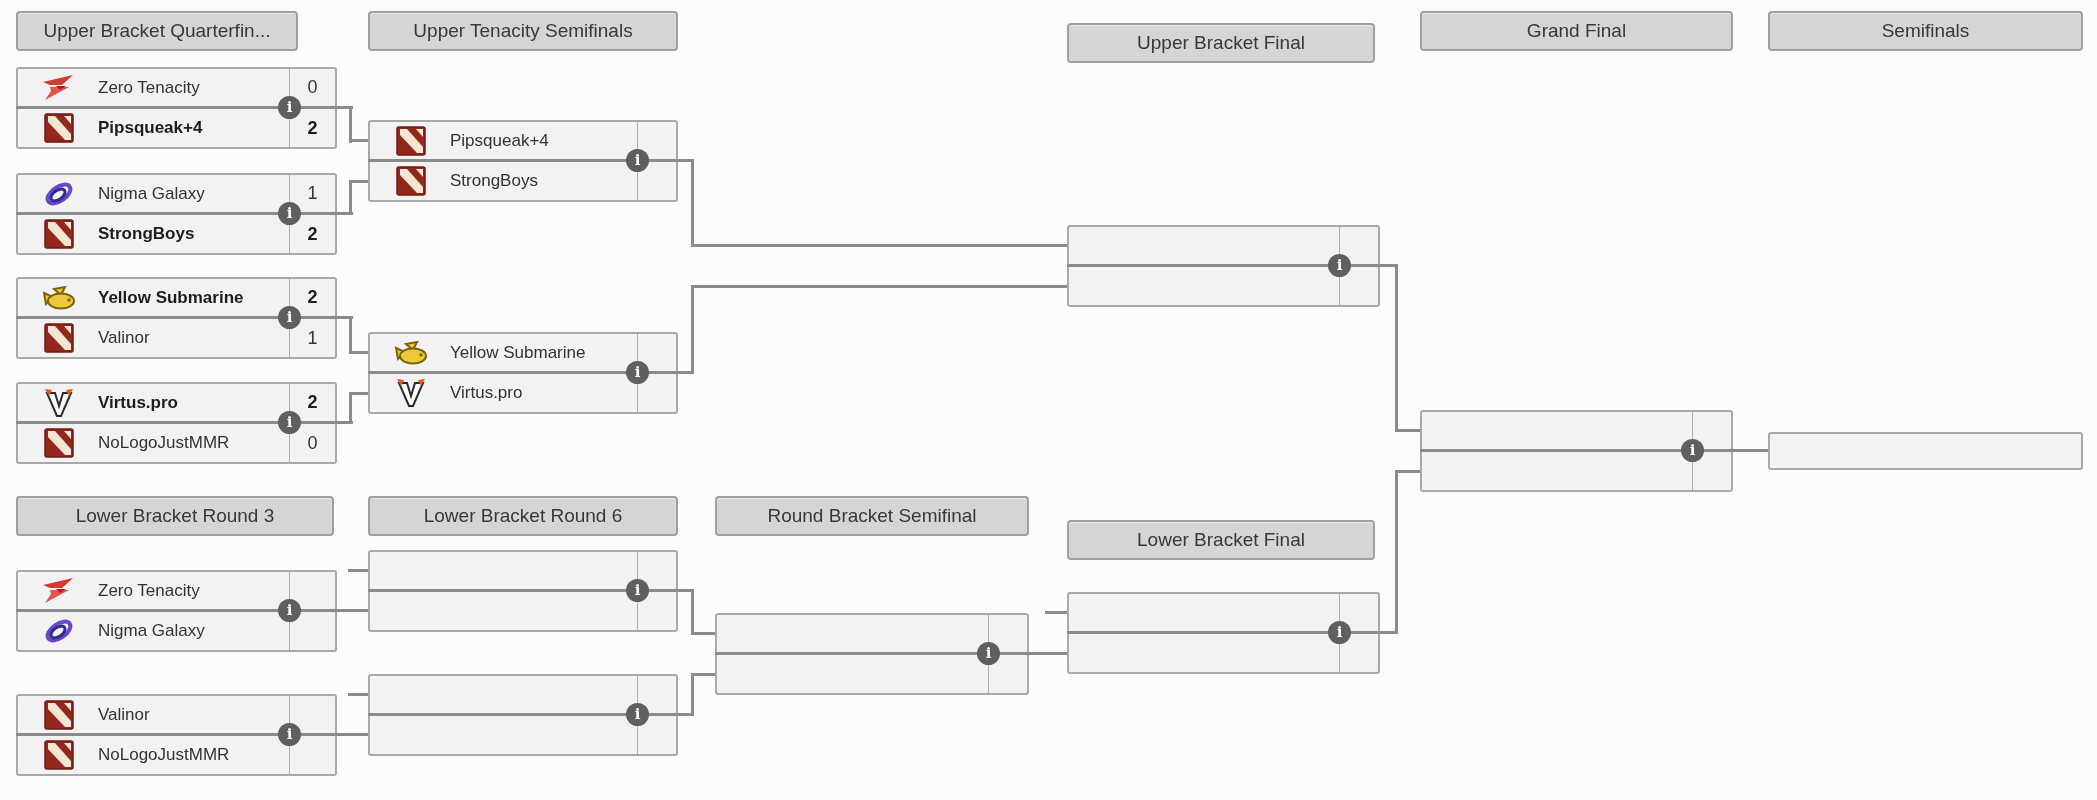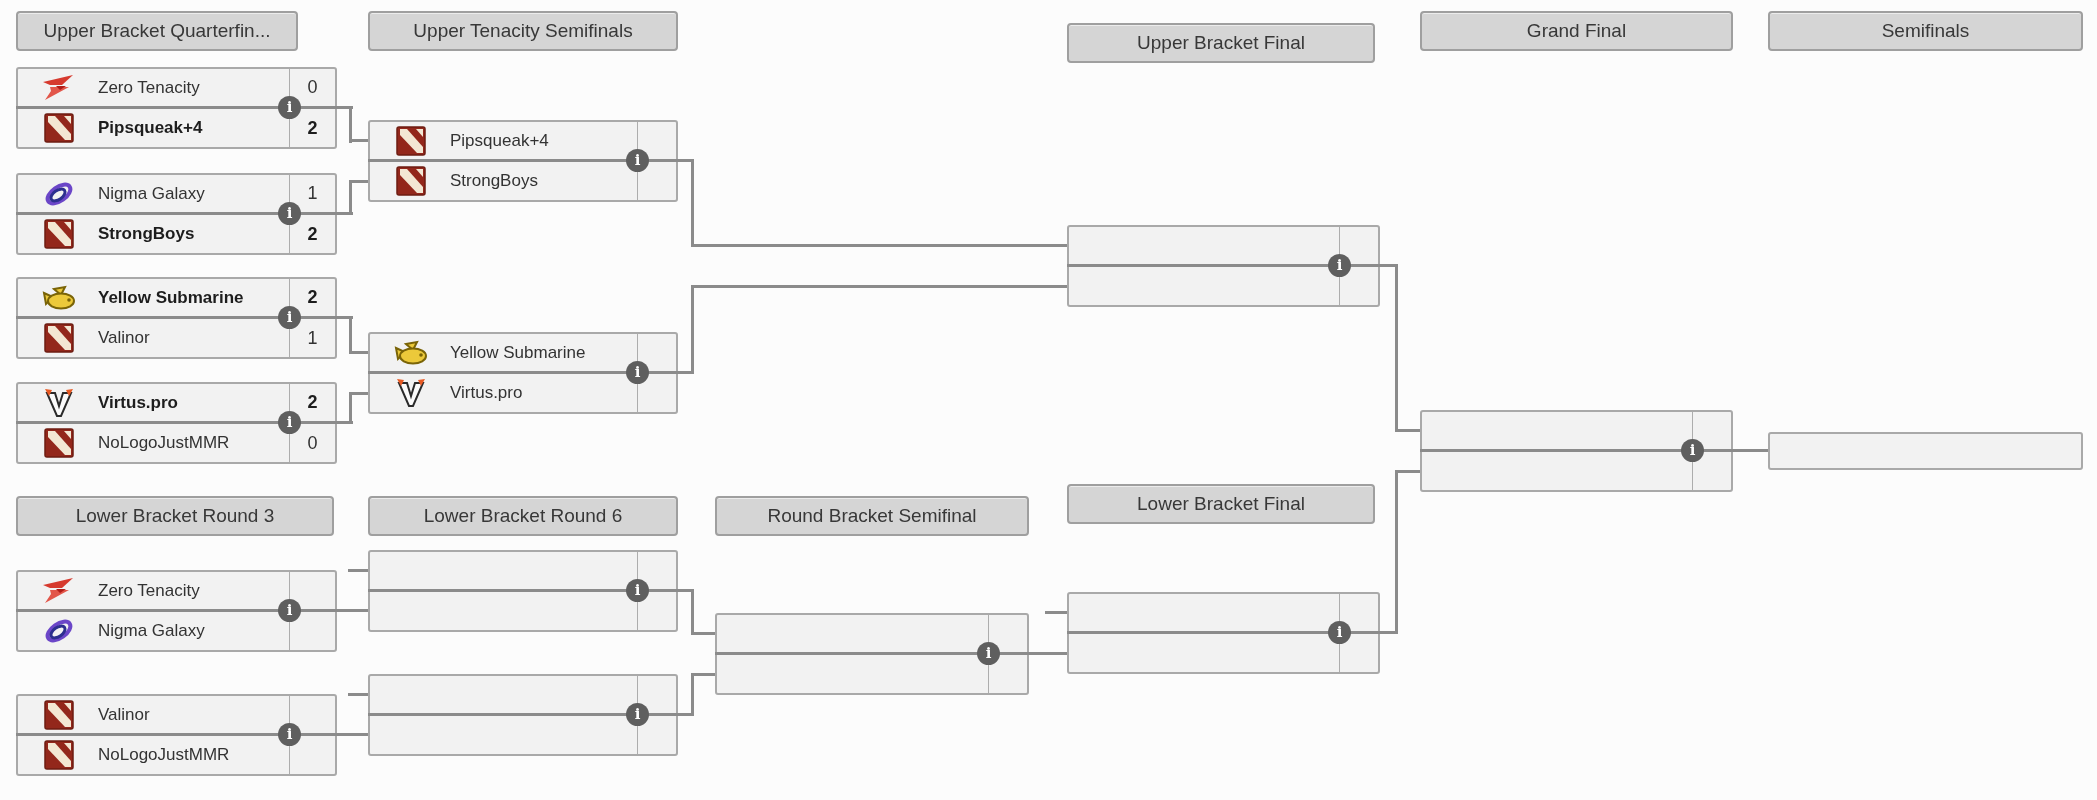--- a/index.html
+++ b/index.html
@@ -86,21 +86,21 @@
     <div class="connector" style="left: 348px; top: 693px; width: 20px; height: 3px;"></div>
     <div class="connector" style="left: 1045px; top: 611px; width: 22px; height: 3px;"></div>
     <div class="round-header" style="left: 16px; top: 11px; width: 282px;">Upper Bracket Quarterfin...</div>
     <div class="round-header" style="left: 368px; top: 11px; width: 310px;">Upper Tenacity Semifinals</div>
     <div class="round-header" style="left: 1067px; top: 11px; width: 308px; margin-top: 12px;">Upper Bracket Final</div>
     <div class="round-header" style="left: 1420px; top: 11px; width: 313px;">Grand Final</div>
     <div class="round-header" style="left: 1768px; top: 11px; width: 315px;">Semifinals</div>
     <div class="round-header" style="left: 16px; top: 496px; width: 318px;">Lower Bracket Round 3</div>
     <div class="round-header" style="left: 368px; top: 496px; width: 310px;">Lower Bracket Round 6</div>
     <div class="round-header" style="left: 715px; top: 496px; width: 314px;">Round Bracket Semifinal</div>
-    <div class="round-header" style="left: 1067px; top: 484px; width: 308px;">Lower Bracket Final</div>
+    <div class="round-header" style="left: 1067px; top: 520px; width: 308px;">Lower Bracket Final</div>
     <div class="match" style="left: 16px; top: 67px; width: 321px;">
       <div class="team-row r1" style="right: 45px;">
         <div class="team-logo">
           <svg viewBox="0 0 34 30">
             <polygon points="1,9 31,2 20,12 8,12" fill="#d63a2e"></polygon>
             <polygon points="8,14 27,14 3,27 9,18" fill="#e2564a"></polygon>
             <polygon points="14,13 24,13 18,17" fill="#b01c17"></polygon>
           </svg>
         </div>
         <div class="team-name">Zero Tenacity</div>

